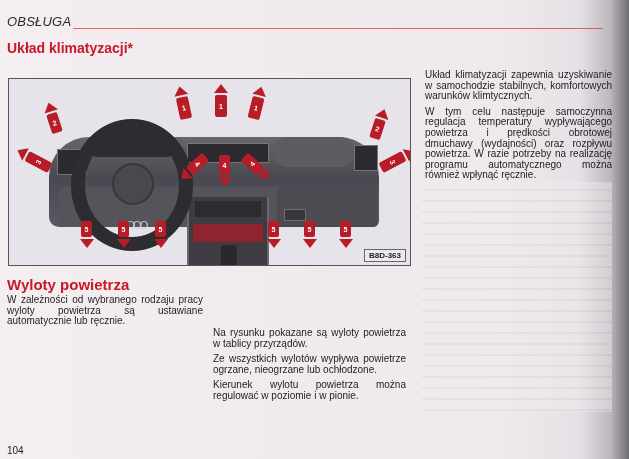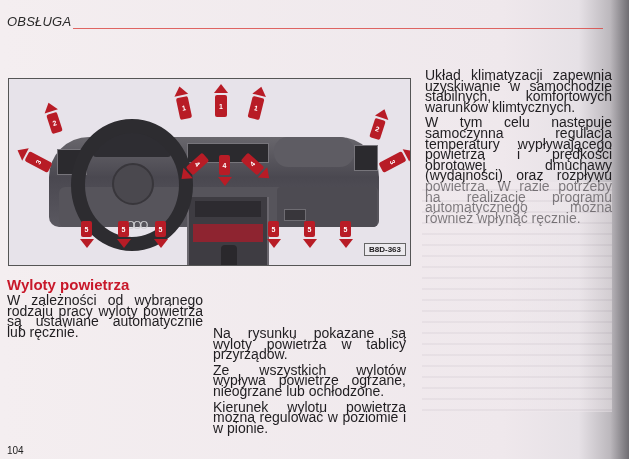--- a/index.html
+++ b/index.html
@@ -26,43 +26,44 @@
   .climate { position: absolute; left: 184px; top: 145px; width: 70px; height: 18px; background: #8e2430; }
   .shifter { position: absolute; left: 212px; top: 166px; width: 16px; height: 22px; background: #2a282c; border-radius: 4px 4px 0 0; }
   .vent { position: absolute; background: #2b2a2e; border: 1px solid #77757b; }
   .glovebox { position: absolute; left: 268px; top: 108px; width: 100px; height: 40px; background: #4d4b52; border-radius: 4px; }
   .glove-handle { position: absolute; left: 275px; top: 130px; width: 22px; height: 12px; background: #38363b; border: 1px solid #6e6c72; }
   .airbag-bulge { position: absolute; left: 265px; top: 58px; width: 80px; height: 30px; background: #5e5c63; border-radius: 14px; }
   .wheel { position: absolute; left: 62px; top: 40px; width: 122px; height: 132px; border-radius: 50%; border: 14px solid #2d2c30; }
   .hub { position: absolute; left: 103px; top: 84px; width: 42px; height: 42px; border-radius: 50%; background: #4a484e; border: 2px solid #38363b; }
   .rings { position: absolute; left: 111px; top: 100px; width: 26px; height: 10px; color: #cfcfd2; font-size: 11px; letter-spacing: -2px; margin-top: 40px; }
   .cluster { position: absolute; left: 84px; top: 50px; width: 78px; height: 28px; background: #2e2d32; border-radius: 30px 30px 4px 4px; }
-  .fig-id { position: absolute; right: 4px; bottom: 9px; font-size: 8px; font-weight: bold; padding: 1px 4px; border: 1px solid #666; background: #eceaee; }
+  .fig-id { position: absolute; right: 4px; bottom: 3px; font-size: 8px; font-weight: bold; padding: 1px 4px; border: 1px solid #666; background: #eceaee; }
   .arr { position: absolute; background: #b81c26; border-radius: 2px; }
   .arr::after { content: ""; position: absolute; border: 6px solid transparent; }
   .arr.up::after { left: 50%; top: -11px; transform: translateX(-50%); border-bottom: 7px solid #b81c26; border-width: 0 7px 9px 7px; border-color: transparent transparent #b81c26 transparent; }
   .arr.down::after { left: 50%; bottom: -11px; transform: translateX(-50%); border-width: 9px 7px 0 7px; border-color: #b81c26 transparent transparent transparent; }
   .arr .num { position: absolute; left: 50%; top: 50%; transform: translate(-50%, -50%); color: #fff; font-size: 7px; font-weight: bold; }
 
   .sub-title { position: absolute; left: 7px; top: 276px; font-size: 15px; font-weight: bold; color: #c8182a; }
-  .body-text { position: absolute; font-size: 14px; line-height: 10.6px; color: #1f1d20; text-align: justify; }
+  .body-text { position: absolute; font-size: 10px; line-height: 10.6px; color: #1f1d20; text-align: justify; }
   .body-text p { margin-bottom: 5px; }
   .col-left { left: 7px; top: 295px; width: 196px; }
   .col-mid { left: 213px; top: 296px; width: 193px; margin-top: 32px; }
   .col-right { left: 425px; top: 70px; width: 187px; }
   .page-number { position: absolute; left: 7px; top: 445px; font-size: 10px; color: #222; }
   .faded-lines { position: absolute; left: 422px; top: 182px; width: 190px; height: 230px;
     background: repeating-linear-gradient(#f0e9ed 0 7px, #dcd4da 7px 9px, #f0e9ed 9px 11px); opacity: .45; }
 </style>
 </head>
 <body>
 
 <div class="page">
   <div class="section-label">OBSŁUGA</div>
   <div class="header-rule"></div>
+  <h1 class="title">Układ klimatyzacji*</h1>
 
   <div class="figure">
     <div class="dash"></div>
     <div class="airbag-bulge"></div>
     <div class="dash-lower"></div>
     <div class="glovebox"></div>
     <div class="glove-handle"></div>
     <div class="vent" style="left:48px;top:70px;width:30px;height:26px;"></div>
     <div class="vent" style="left:268px;top:58px;width:0;height:0;border:none;"></div>
     <div class="vent" style="left:178px;top:64px;width:82px;height:20px;"></div>

